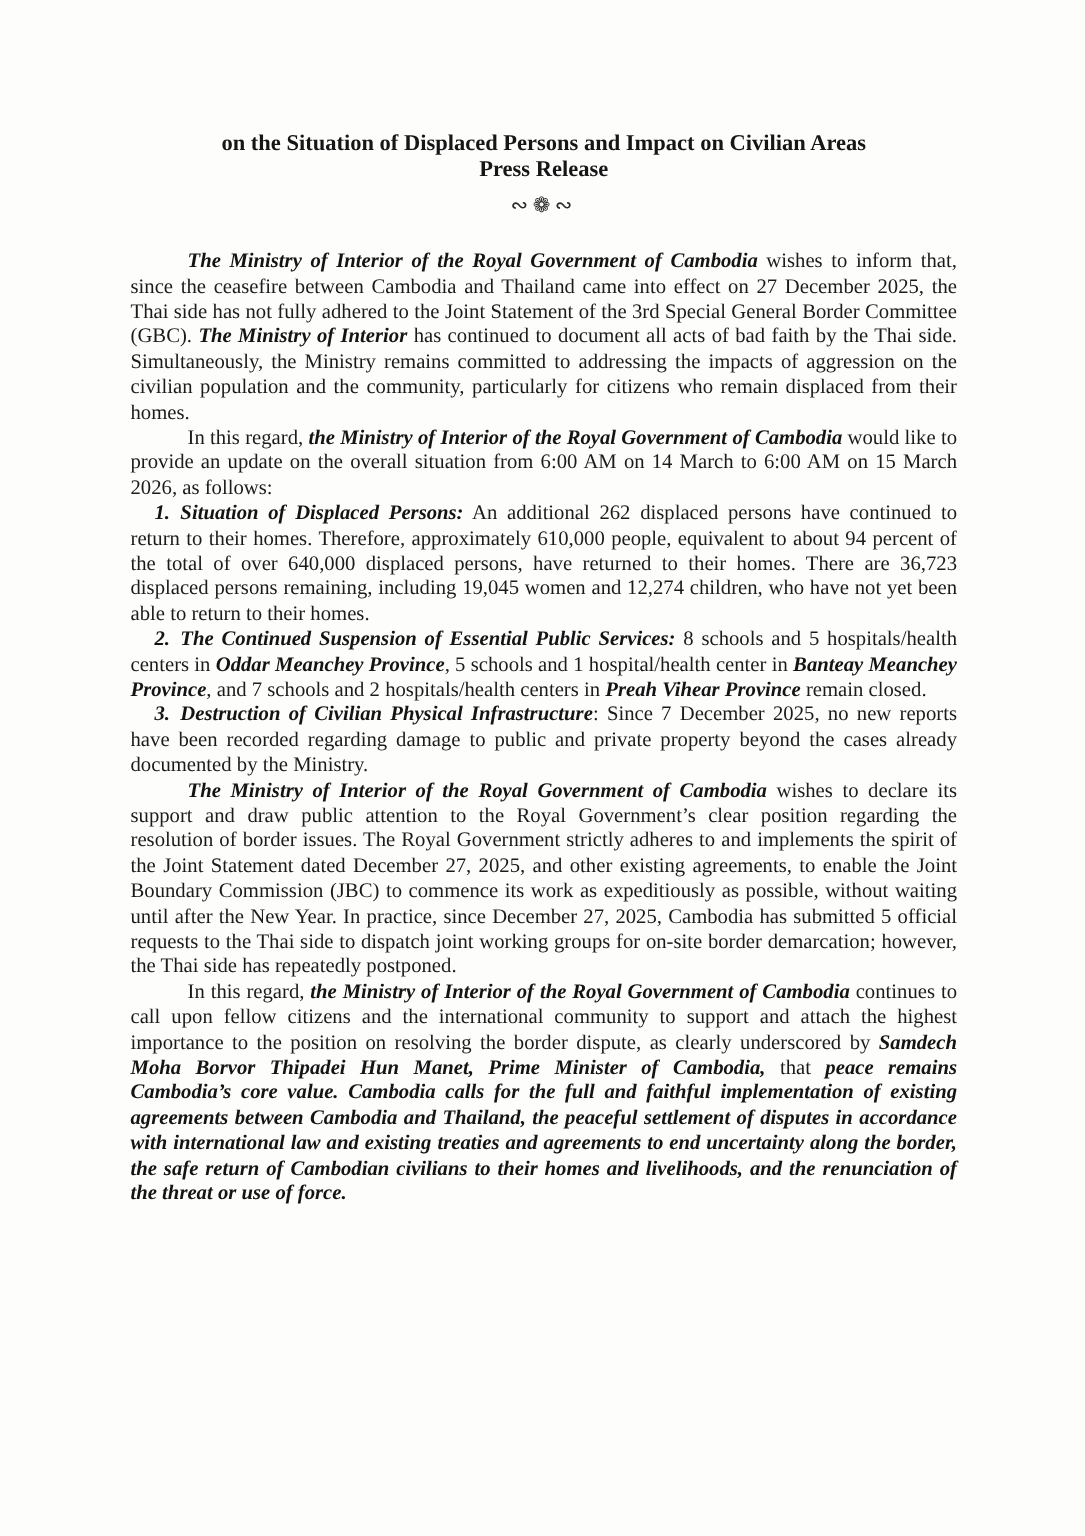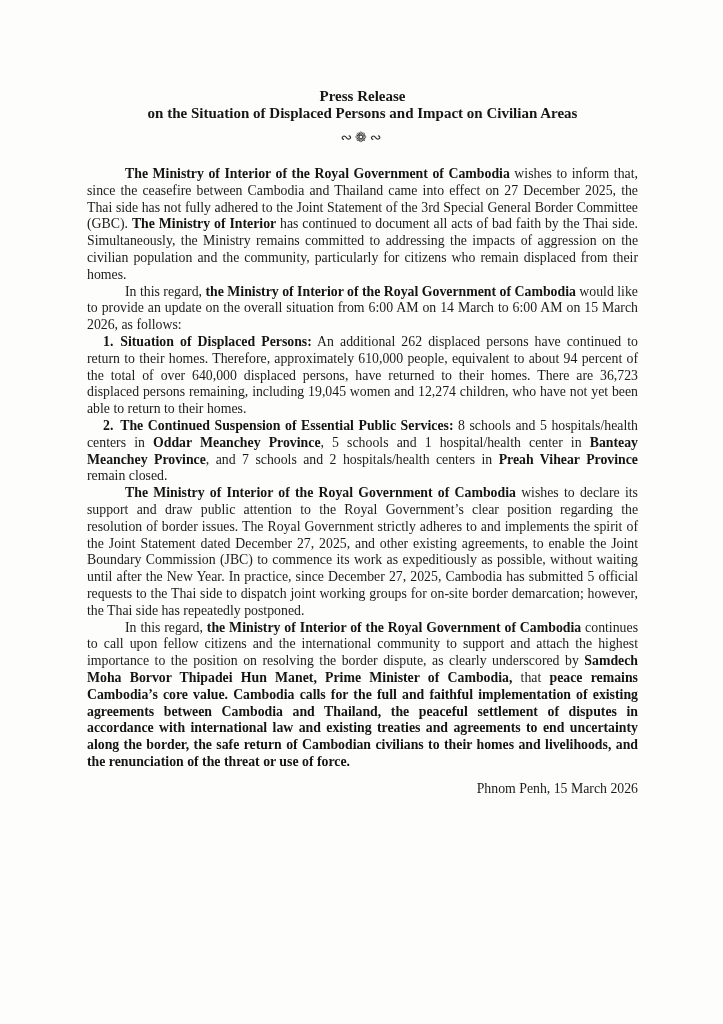--- a/index.html
+++ b/index.html
@@ -43,47 +43,47 @@
     line-height: 16.8px;
     text-align: justify;
     color: #1b1b1b;
   }
   .body-text p.para {
     margin: 0;
     padding: 0;
   }
   .para.indented { text-indent: 38px; }
   .para.numbered { text-indent: 16px; }
-  .bold { font-weight: 700; color: #141414; }
+  .bold { font-weight: 700; color: #141414; font-style: italic; }
   .dateline {
     margin-top: 10px;
     font-size: 13.8px;
     line-height: 16.8px;
     text-align: right;
     color: #1b1b1b;
   }
 </style>
 </head>
 <body>
 
 <div class="page">
   <div class="content">
 
     <div class="title">
+      <div>on the Situation of Displaced Persons and Impact on Civilian Areas</div>
       <div>Press Release</div>
-      <div>on the Situation of Displaced Persons and Impact on Civilian Areas</div>
     </div>
 
     <div class="ornament">∾❁∾</div>
 
     <div class="body-text">
         <p class="para indented"><span class="bold">The Ministry of Interior of the Royal Government of Cambodia</span><span> wishes to inform that, since the ceasefire between Cambodia and Thailand came into effect on 27 December 2025, the Thai side has not fully adhered to the Joint Statement of the 3rd Special General Border Committee (GBC). </span><span class="bold">The Ministry of Interior</span><span> has continued to document all acts of bad faith by the Thai side. Simultaneously, the Ministry remains committed to addressing the impacts of aggression on the civilian population and the community, particularly for citizens who remain displaced from their homes.</span></p>
         <p class="para indented"><span>In this regard, </span><span class="bold">the Ministry of Interior of the Royal Government of Cambodia</span><span> would like to provide an update on the overall situation from 6:00 AM on 14 March to 6:00 AM on 15 March 2026, as follows:</span></p>
         <p class="para numbered"><span class="bold">1. Situation of Displaced Persons:</span><span> An additional 262 displaced persons have continued to return to their homes. Therefore, approximately 610,000 people, equivalent to about 94 percent of the total of over 640,000 displaced persons, have returned to their homes. There are 36,723 displaced persons remaining, including 19,045 women and 12,274 children, who have not yet been able to return to their homes.</span></p>
         <p class="para numbered"><span class="bold">2. The Continued Suspension of Essential Public Services:</span><span> 8 schools and 5 hospitals/health centers in </span><span class="bold">Oddar Meanchey Province</span><span>, 5 schools and 1 hospital/health center in </span><span class="bold">Banteay Meanchey Province</span><span>, and 7 schools and 2 hospitals/health centers in </span><span class="bold">Preah Vihear Province</span><span> remain closed.</span></p>
+        <p class="para numbered"><span class="bold">3. Destruction of Civilian Physical Infrastructure</span><span>: Since 7 December 2025, no new reports have been recorded regarding damage to public and private property beyond the cases already documented by the Ministry.</span></p>
         <p class="para indented"><span class="bold">The Ministry of Interior of the Royal Government of Cambodia</span><span> wishes to declare its support and draw public attention to the Royal Government’s clear position regarding the resolution of border issues. The Royal Government strictly adheres to and implements the spirit of the Joint Statement dated December 27, 2025, and other existing agreements, to enable the Joint Boundary Commission (JBC) to commence its work as expeditiously as possible, without waiting until after the New Year. In practice, since December 27, 2025, Cambodia has submitted 5 official requests to the Thai side to dispatch joint working groups for on-site border demarcation; however, the Thai side has repeatedly postponed.</span></p>
         <p class="para indented"><span>In this regard, </span><span class="bold">the Ministry of Interior of the Royal Government of Cambodia</span><span> continues to call upon fellow citizens and the international community to support and attach the highest importance to the position on resolving the border dispute, as clearly underscored by </span><span class="bold">Samdech Moha Borvor Thipadei Hun Manet, Prime Minister of Cambodia,</span><span> that </span><span class="bold">peace remains Cambodia’s core value</span><span class="bold">. </span><span class="bold">Cambodia calls for the full and faithful implementation of existing agreements between Cambodia and Thailand, the peaceful settlement of disputes in accordance with international law and existing treaties and agreements to end uncertainty along the border, the safe return of Cambodian civilians to their homes and livelihoods, and the renunciation of the threat or use of force.</span></p>
       </div>
 
-    <div class="dateline">Phnom Penh, 15 March 2026</div>
 
   </div>
 </div>
 
 </body></html>

